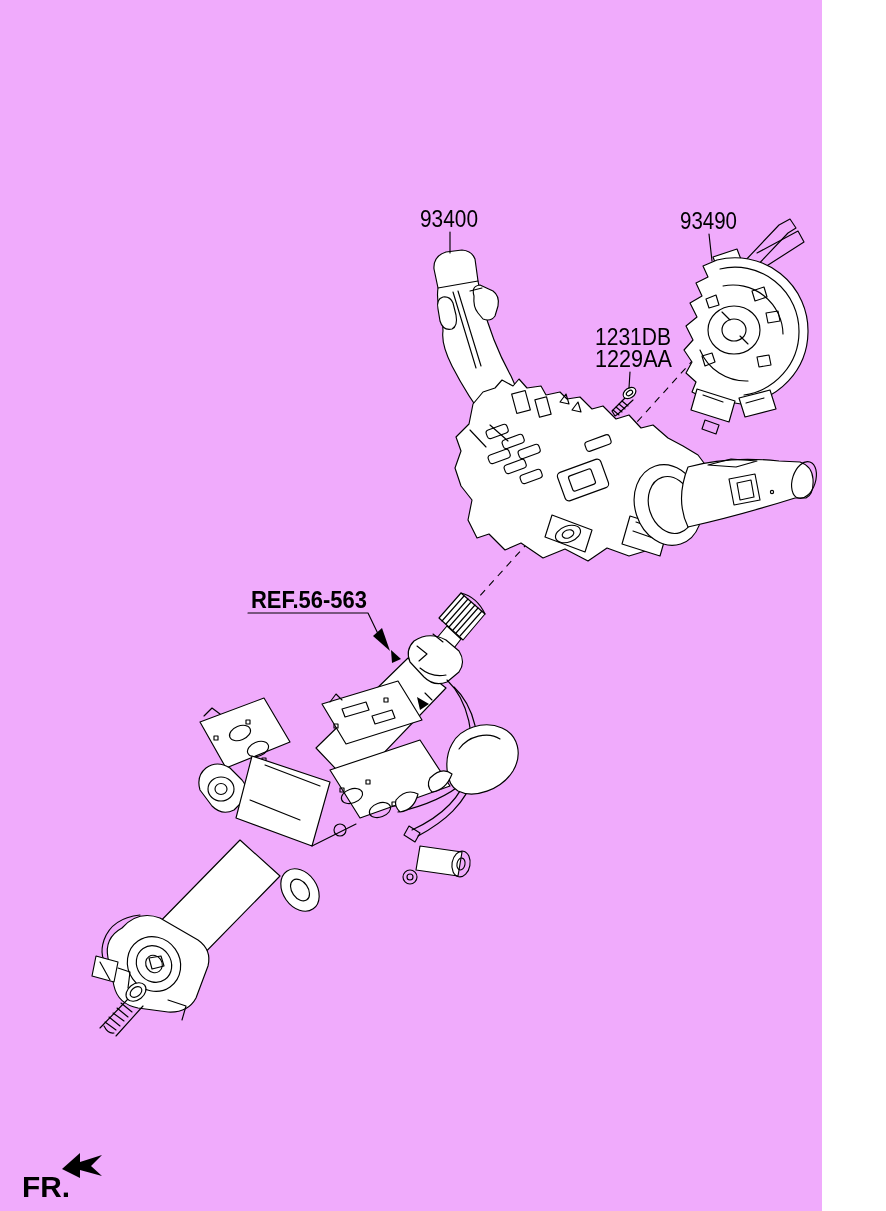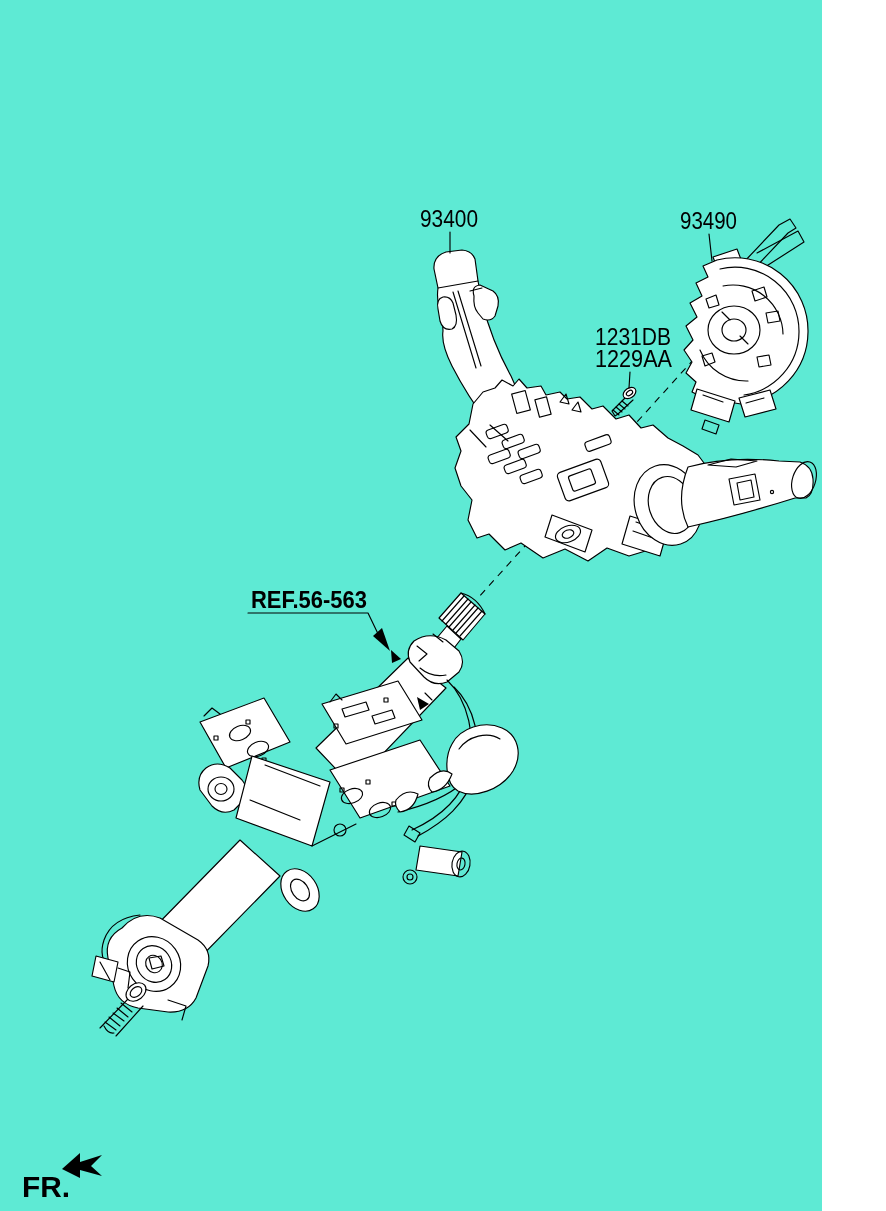--- a/index.html
+++ b/index.html
@@ -1,16 +1,16 @@
 <!DOCTYPE html>
 <html><head>
 <meta charset="utf-8">
 <style>
   html,body{margin:0;padding:0;background:#ffffff;}
-  #page{position:relative;width:822px;height:1211px;background:#5eead4;overflow:hidden;
+  #page{position:relative;width:822px;height:1211px;background:#f0abfc;overflow:hidden;
         font-family:"Liberation Sans",sans-serif;}
   svg{position:absolute;left:0;top:0;}
   svg *{vector-effect:none;}
   .ln{stroke:#000;fill:none;stroke-width:1.15;stroke-linejoin:round;stroke-linecap:round;}
   .wh{stroke:#000;fill:#ffffff;stroke-width:1.15;stroke-linejoin:round;stroke-linecap:round;}
   .solid{fill:#000;stroke:none;}
   .dash{stroke:#000;fill:none;stroke-width:1.1;stroke-dasharray:7 6;}
   .callout{fill:#000;stroke:none;font-family:"Liberation Sans",sans-serif;font-size:23px;}
   .callout.bold{font-weight:bold;font-size:24px;}
   .fr-text{fill:#000;stroke:none;font-family:"Liberation Sans",sans-serif;font-size:29px;font-weight:bold;}

